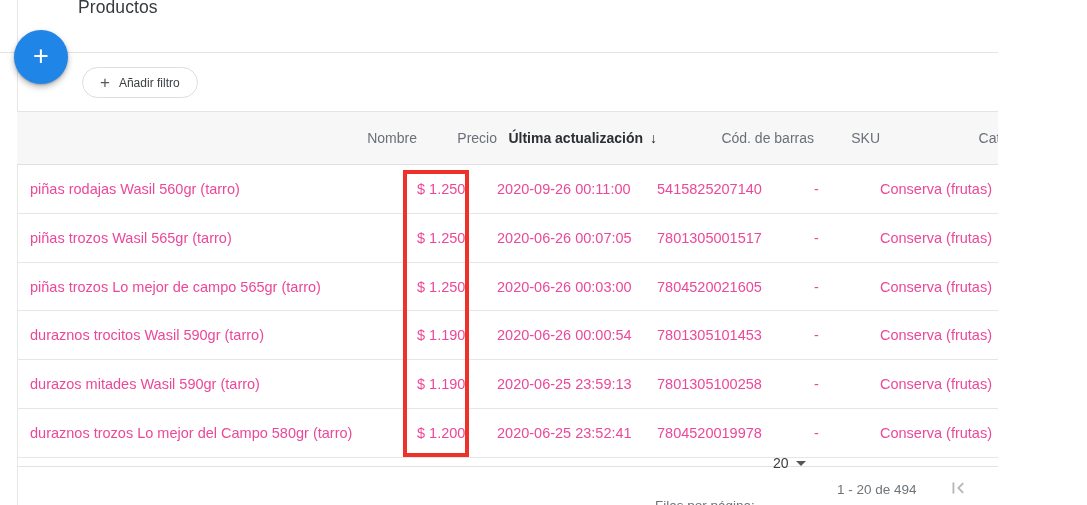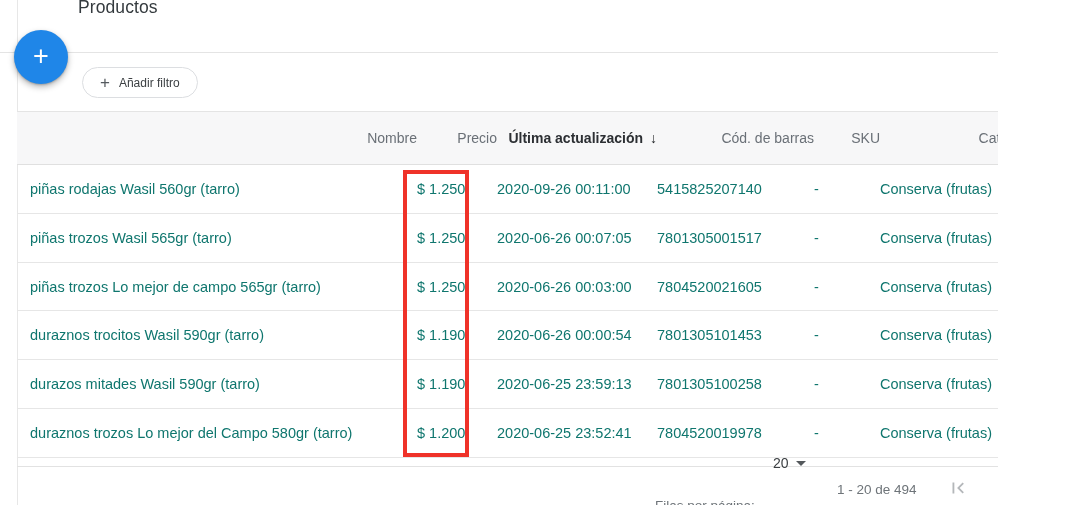--- a/index.html
+++ b/index.html
@@ -44,21 +44,21 @@
   .th-nombre, .td-nombre { padding-left:13px; }
   .th-sorted { color:#2c2f33; font-weight:700; white-space:nowrap; }
   .sort-arrow { margin-left:7px; font-weight:700; color:#232629; }
   .th-settings { display:flex; justify-content:flex-start; }
   .gearbtn {
     width:18px; height:18px; border:none; border-radius:4px; background:#646467;
     display:flex; align-items:center; justify-content:center; cursor:pointer; padding:0;
   }
   .gearbtn svg { width:12px; height:12px; fill:#ffffff; }
 
-  .tr { height:48.83px; border-bottom:1px solid #e6e6e6; font-size:14.5px; color:#0f766e; cursor:pointer; }
+  .tr { height:48.83px; border-bottom:1px solid #e6e6e6; font-size:14.5px; color:#ec4899; cursor:pointer; }
   .td { white-space:nowrap; overflow:hidden; }
 
   .highlight {
     position:absolute; left:403px; top:170px; width:66px; height:287px;
     border:4px solid #ef3229; z-index:4; pointer-events:none;
   }
 
   .footer-divider { position:absolute; left:17px; top:466px; width:1070px; height:1px; background:#e2e2e2; }
   .fpp-label { position:absolute; left:655px; top:482px; font-size:13.5px; color:#6e7479;margin-top:16px; }
   .rpp {

